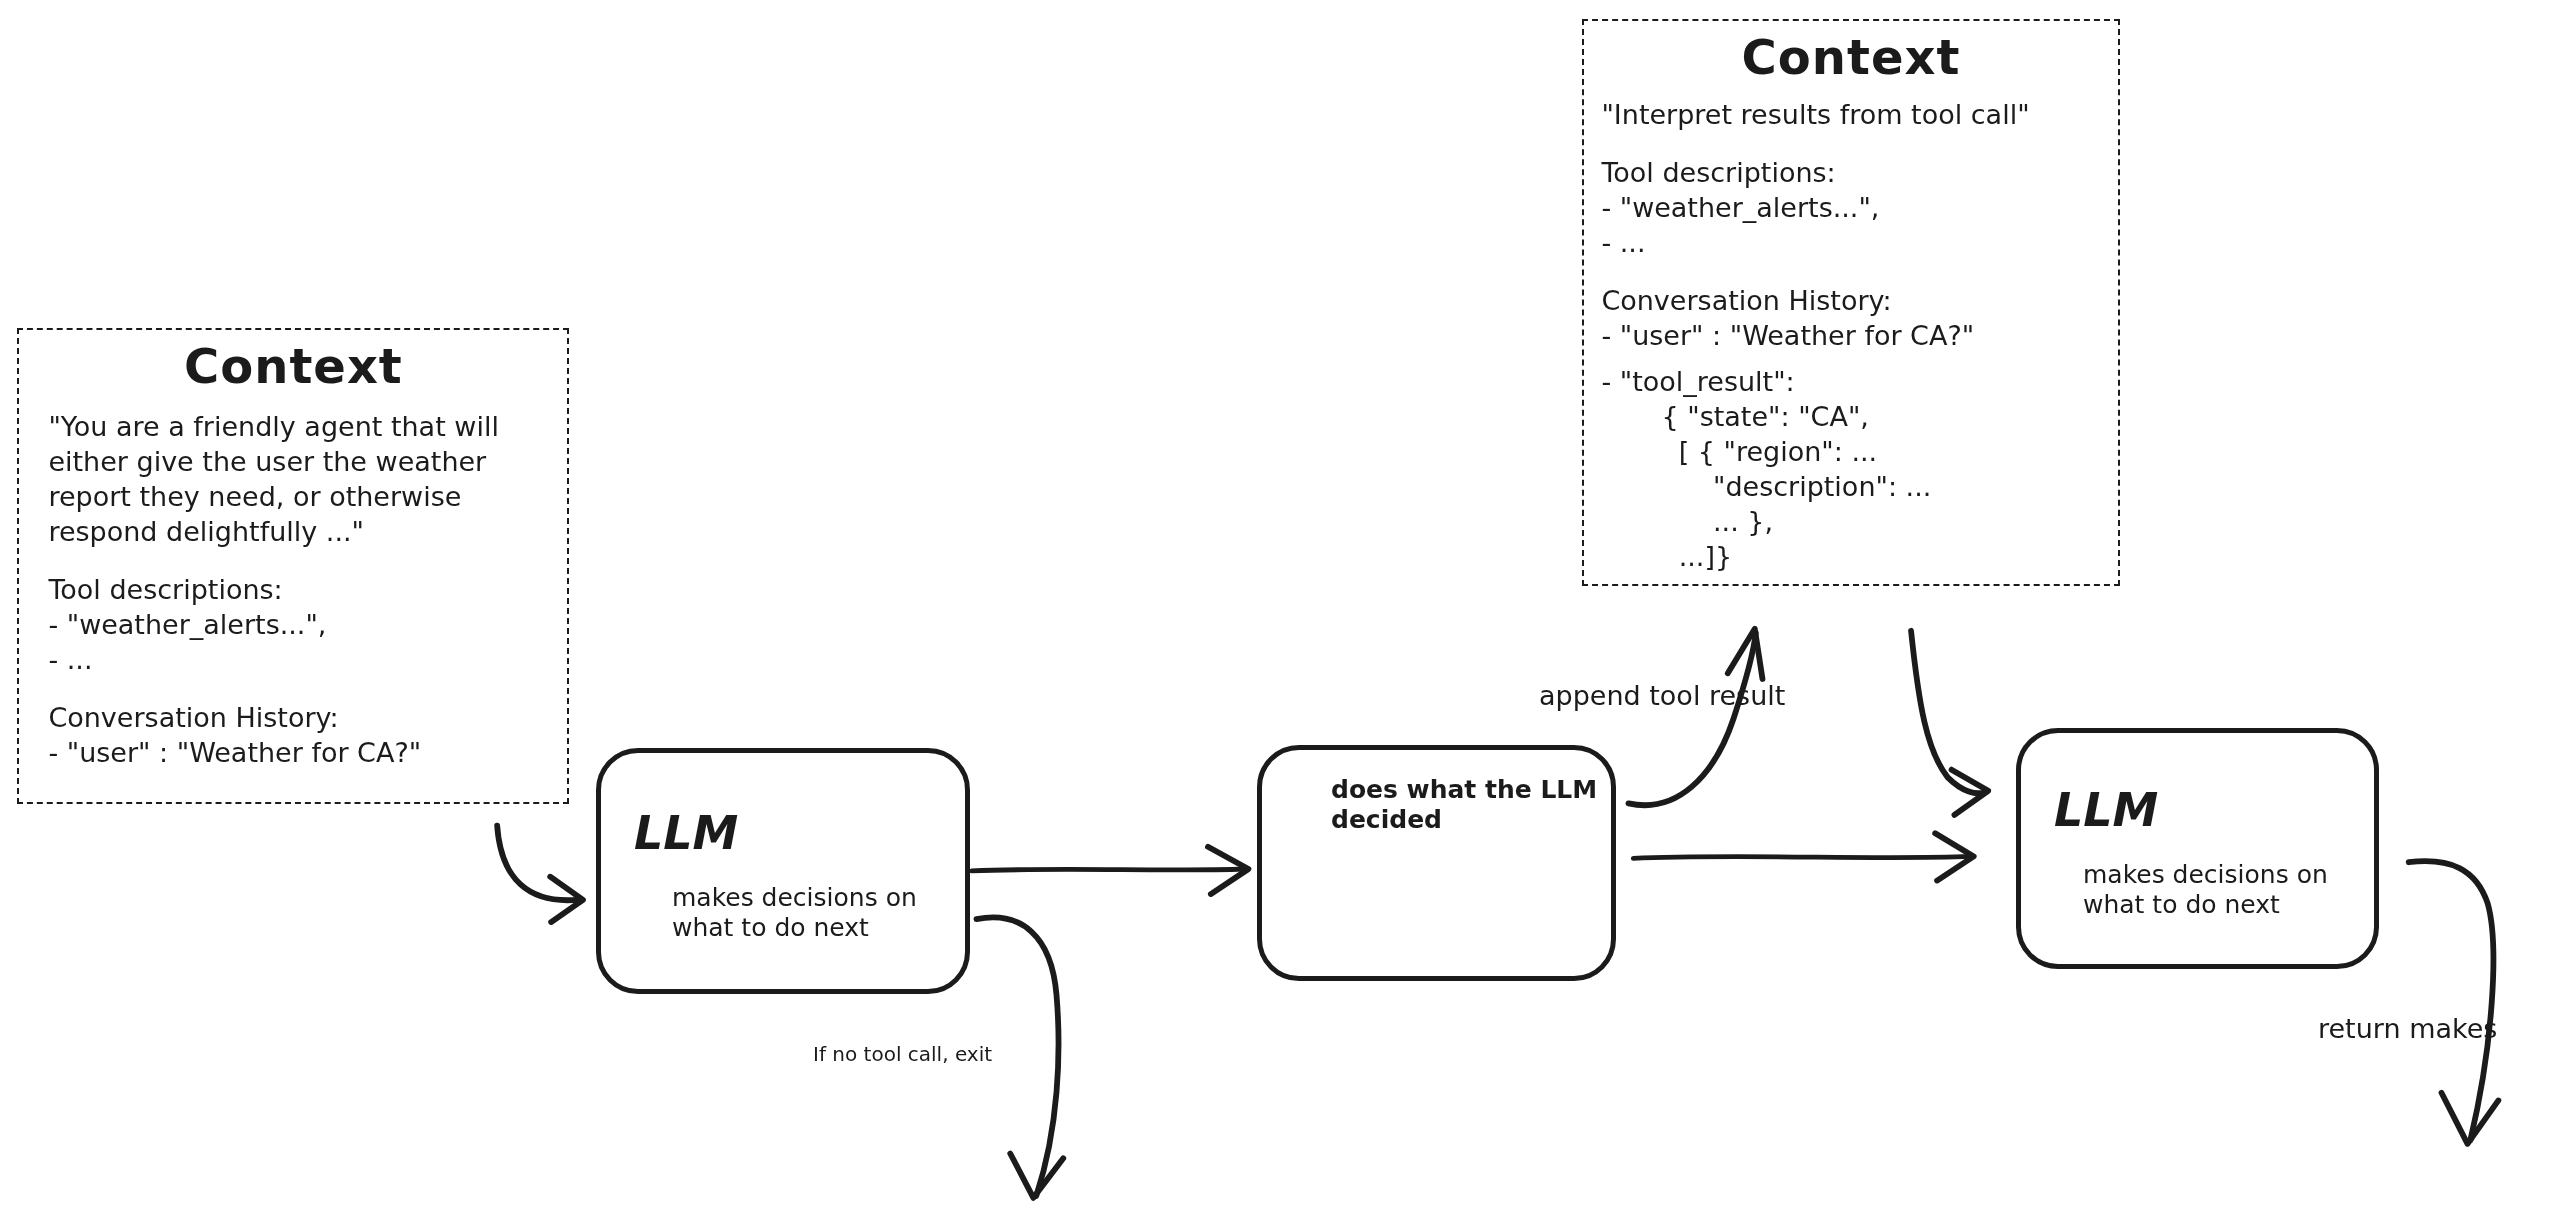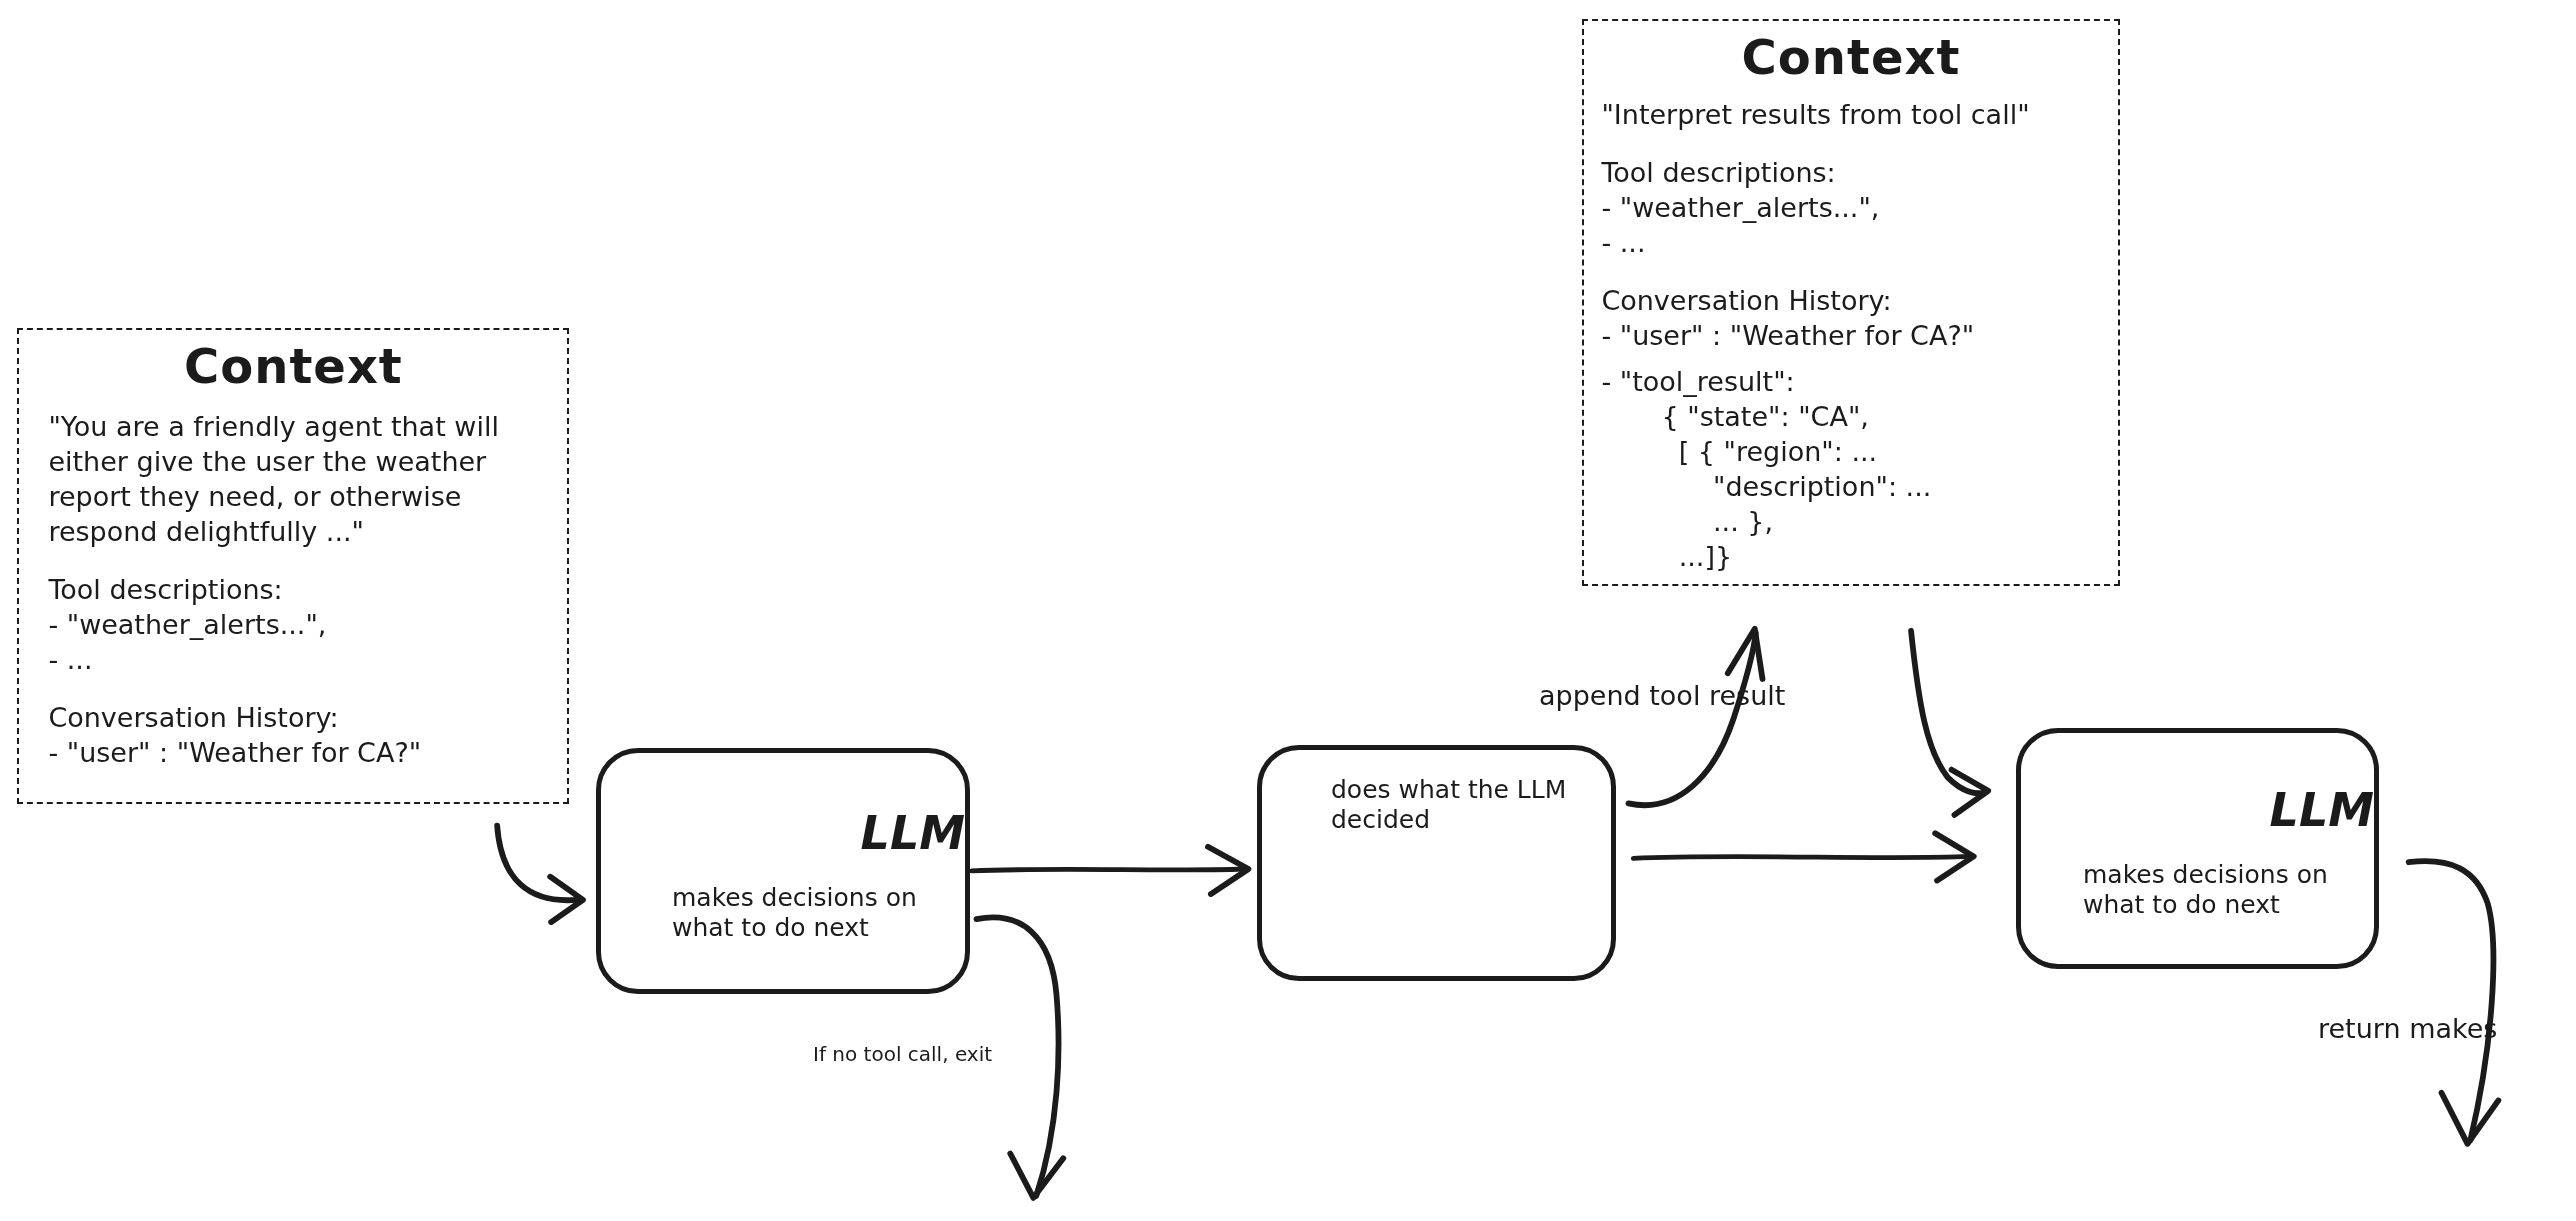--- a/index.html
+++ b/index.html
@@ -52,23 +52,24 @@
 
   
   .node {
     position: absolute;
     border: 5.8px solid #1b1b1b;
     border-radius: 42px;
     background: #ffffff;
     box-sizing: border-box;
   }
   .node-title {
-    text-align: right;
+    text-align: left;
     font-size: 46px;
     font-weight: bold;
+    margin-left: 33px;
   }
   .node-title.italic { font-style: italic; }
   .node-sub {
     font-size: 25px;
     line-height: 30px;
   }
 
   .edge-label {
     position: absolute;
     font-size: 27px;
@@ -153,21 +154,21 @@
 
   <div class="node" style="left:596px; top:748px; width:374px; height:246px;">
     <div class="node-title italic" style="margin-top:53px;">LLM</div>
     <div class="node-sub" style="margin-top:23px; padding-left:71px;">
       <div>makes decisions on</div>
       <div>what to do next</div>
     </div>
   </div>
 
   <div class="node" style="left:1257px; top:745px; width:359px; height:236px;">
-    <div class="node-sub" style="margin-top:25px; padding-left:69px;">
+    <div class="node-sub" style="margin-top:25px; padding-left:69px;font-weight:bold;">
       <div>does what the LLM</div>
       <div>decided</div>
     </div>
   </div>
 
   <div class="node" style="left:2016px; top:728px; width:363px; height:241px;">
     <div class="node-title italic" style="margin-top:50px;">LLM</div>
     <div class="node-sub" style="margin-top:23px; padding-left:62px;">
       <div>makes decisions on</div>
       <div>what to do next</div>

